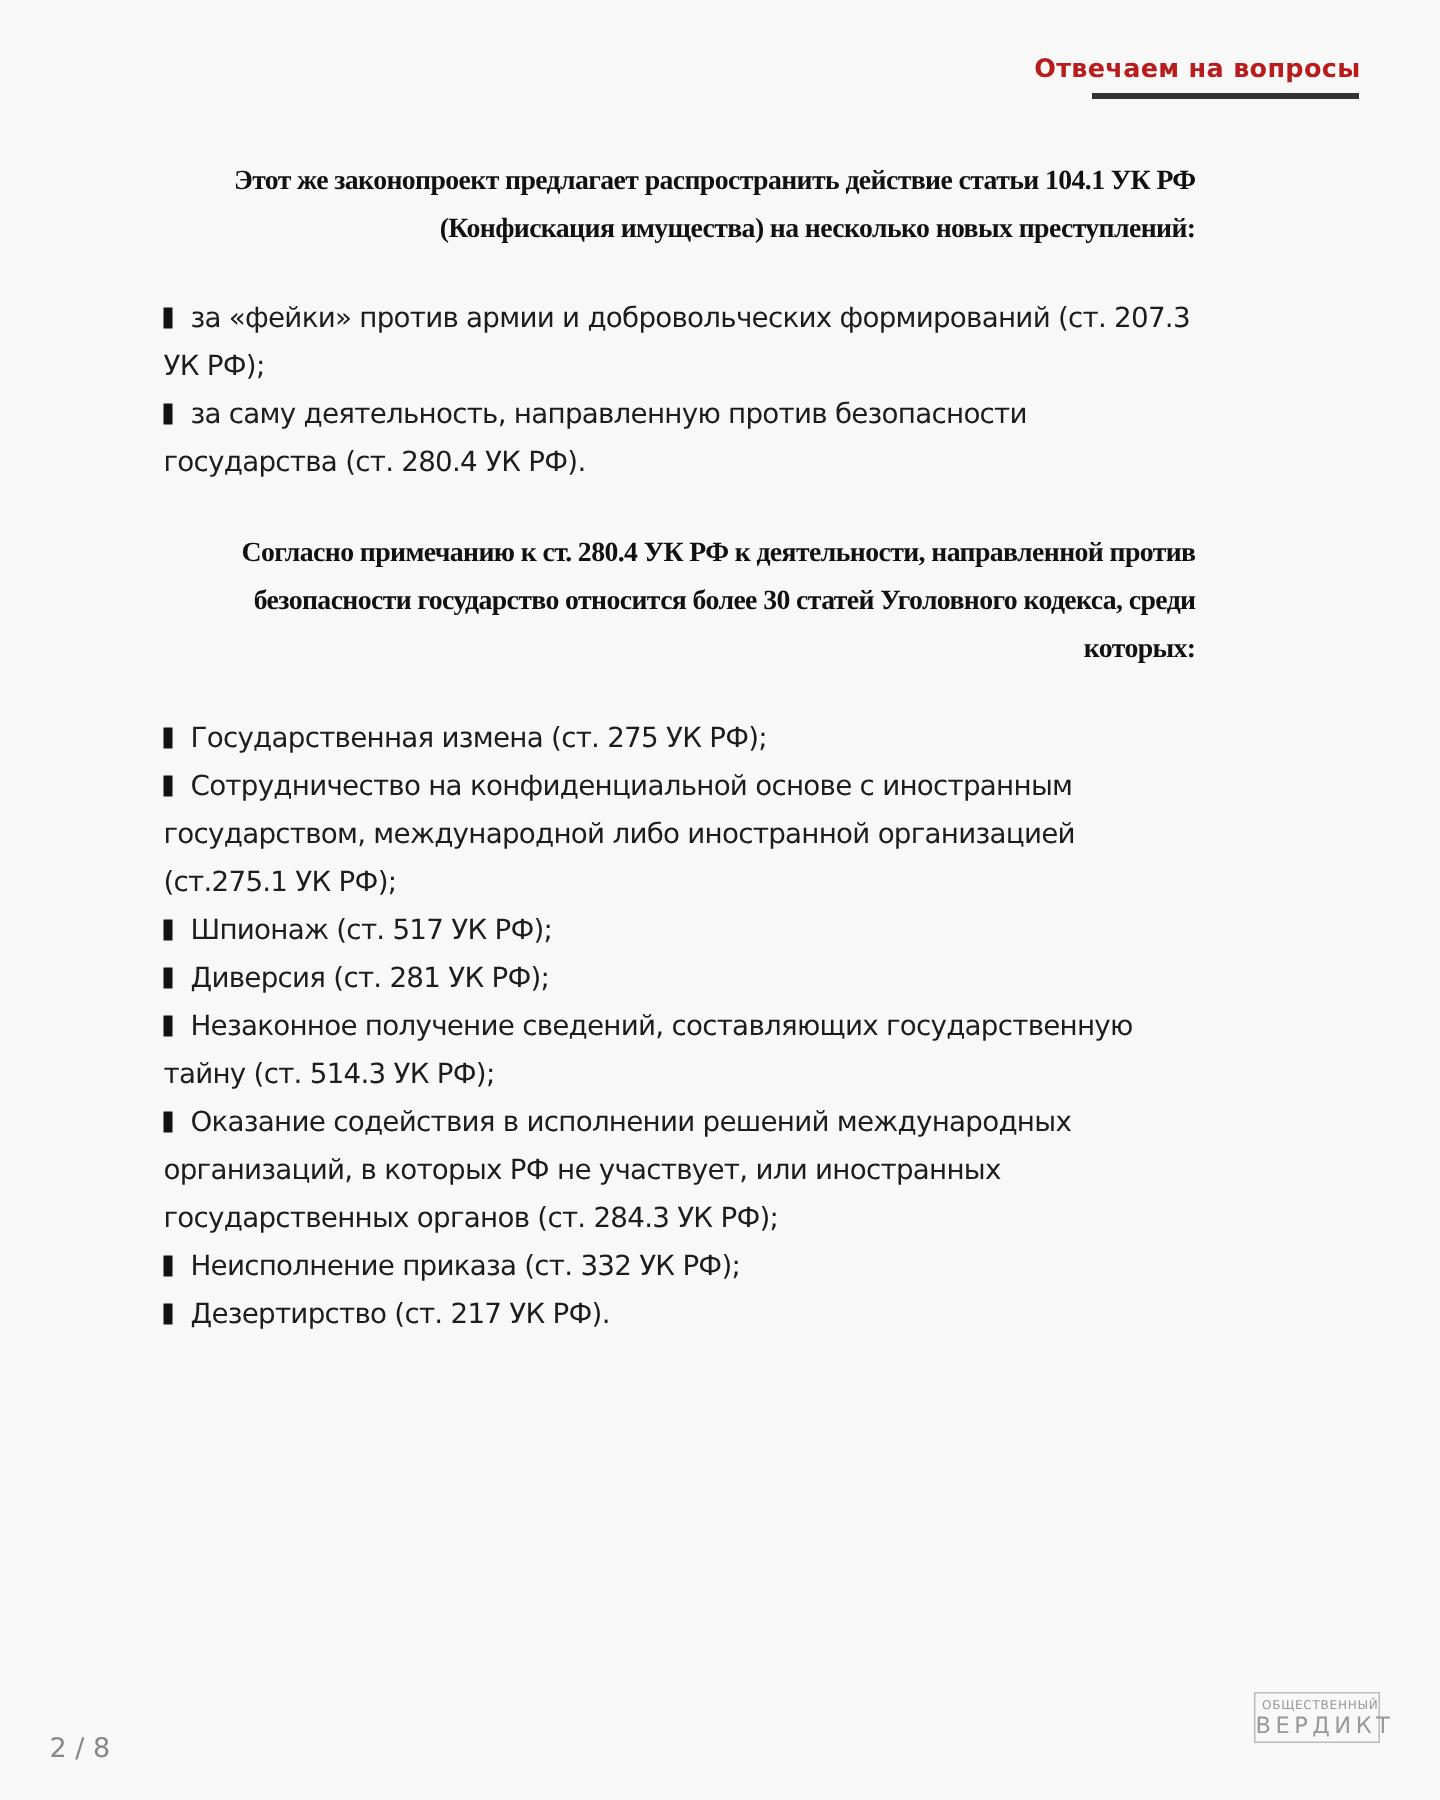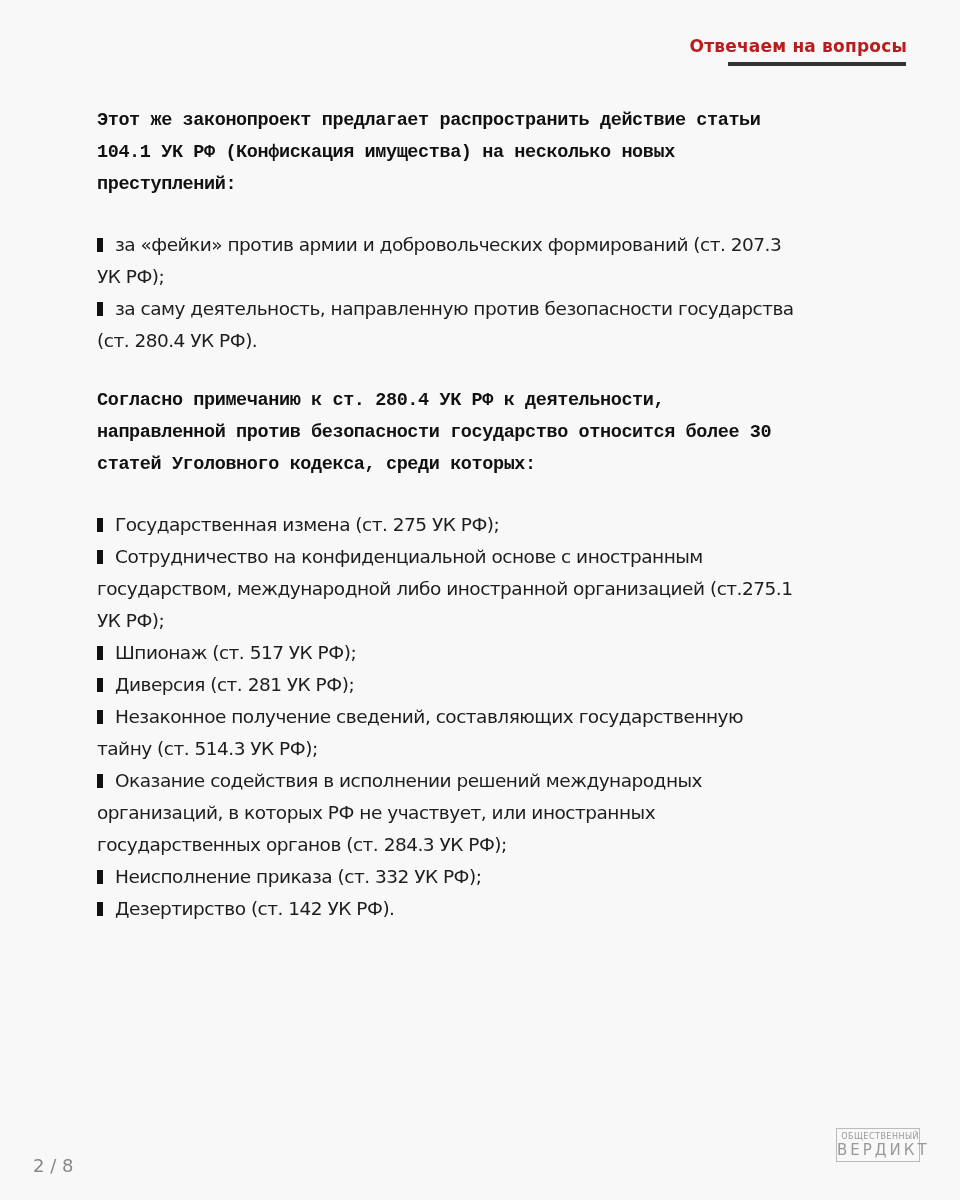--- a/index.html
+++ b/index.html
@@ -17,26 +17,27 @@
     letter-spacing: 0.2px;
   }
   .header-underline {
     position: absolute; left: 728px; top: 62px;
     width: 178px; height: 4px; background: #333;
   }
   .content {
     position: absolute; left: 97px; top: 105px; width: 700px;
   }
   .lead {
-    font-family: Liberation Mono, monospace;
+    font-family: Liberation Serif, serif;
     font-weight: bold; font-size: 18.5px; line-height: 32px;
     color: #111; margin: 0 0 28px 0;
     letter-spacing: -0.4px;
+    text-align: right;
   }
-  .list { margin: 0 0 28px 0; padding: 0; list-style: none; }
+  .list { margin: 0 0 28px 12px; padding: 0; list-style: none; }
   .list li {
     font-size: 18.5px; line-height: 32px; color: #1d1d1d;
     letter-spacing: -0.5px;
   }
   .bullet {
     display: inline-block; width: 6px; height: 14px; background: #111;
     margin-right: 12px; vertical-align: -1px;
   }
   .page-num {
     position: absolute; left: 0; width: 840px; top: 1155px;
@@ -65,21 +66,21 @@
 
   <p class="lead">Согласно примечанию к ст. 280.4 УК РФ к деятельности, направленной против безопасности государство относится более 30 статей Уголовного кодекса, среди которых:</p>
   <ul class="list">
     <li><span class="bullet"></span><span>Государственная измена (ст. 275 УК РФ);</span></li>
     <li><span class="bullet"></span><span>Сотрудничество на конфиденциальной основе с иностранным государством, международной либо иностранной организацией (ст.275.1 УК РФ);</span></li>
     <li><span class="bullet"></span><span>Шпионаж (ст. 517 УК РФ);</span></li>
     <li><span class="bullet"></span><span>Диверсия (ст. 281 УК РФ);</span></li>
     <li><span class="bullet"></span><span>Незаконное получение сведений, составляющих государственную тайну (ст. 514.3 УК РФ);</span></li>
     <li><span class="bullet"></span><span>Оказание содействия в исполнении решений международных организаций, в которых РФ не участвует, или иностранных государственных органов (ст. 284.3 УК РФ);</span></li>
     <li><span class="bullet"></span><span>Неисполнение приказа (ст. 332 УК РФ);</span></li>
-    <li><span class="bullet"></span><span>Дезертирство (ст. 142 УК РФ).</span></li>
+    <li><span class="bullet"></span><span>Дезертирство (ст. 217 УК РФ).</span></li>
   </ul>
 </div>
 
 <div class="page-num">2 / 8</div>
 
 <div class="logo">
   <div class="l1">ОБЩЕСТВЕННЫЙ</div>
   <div class="l2">ВЕРДИКТ</div>
 </div>
 

